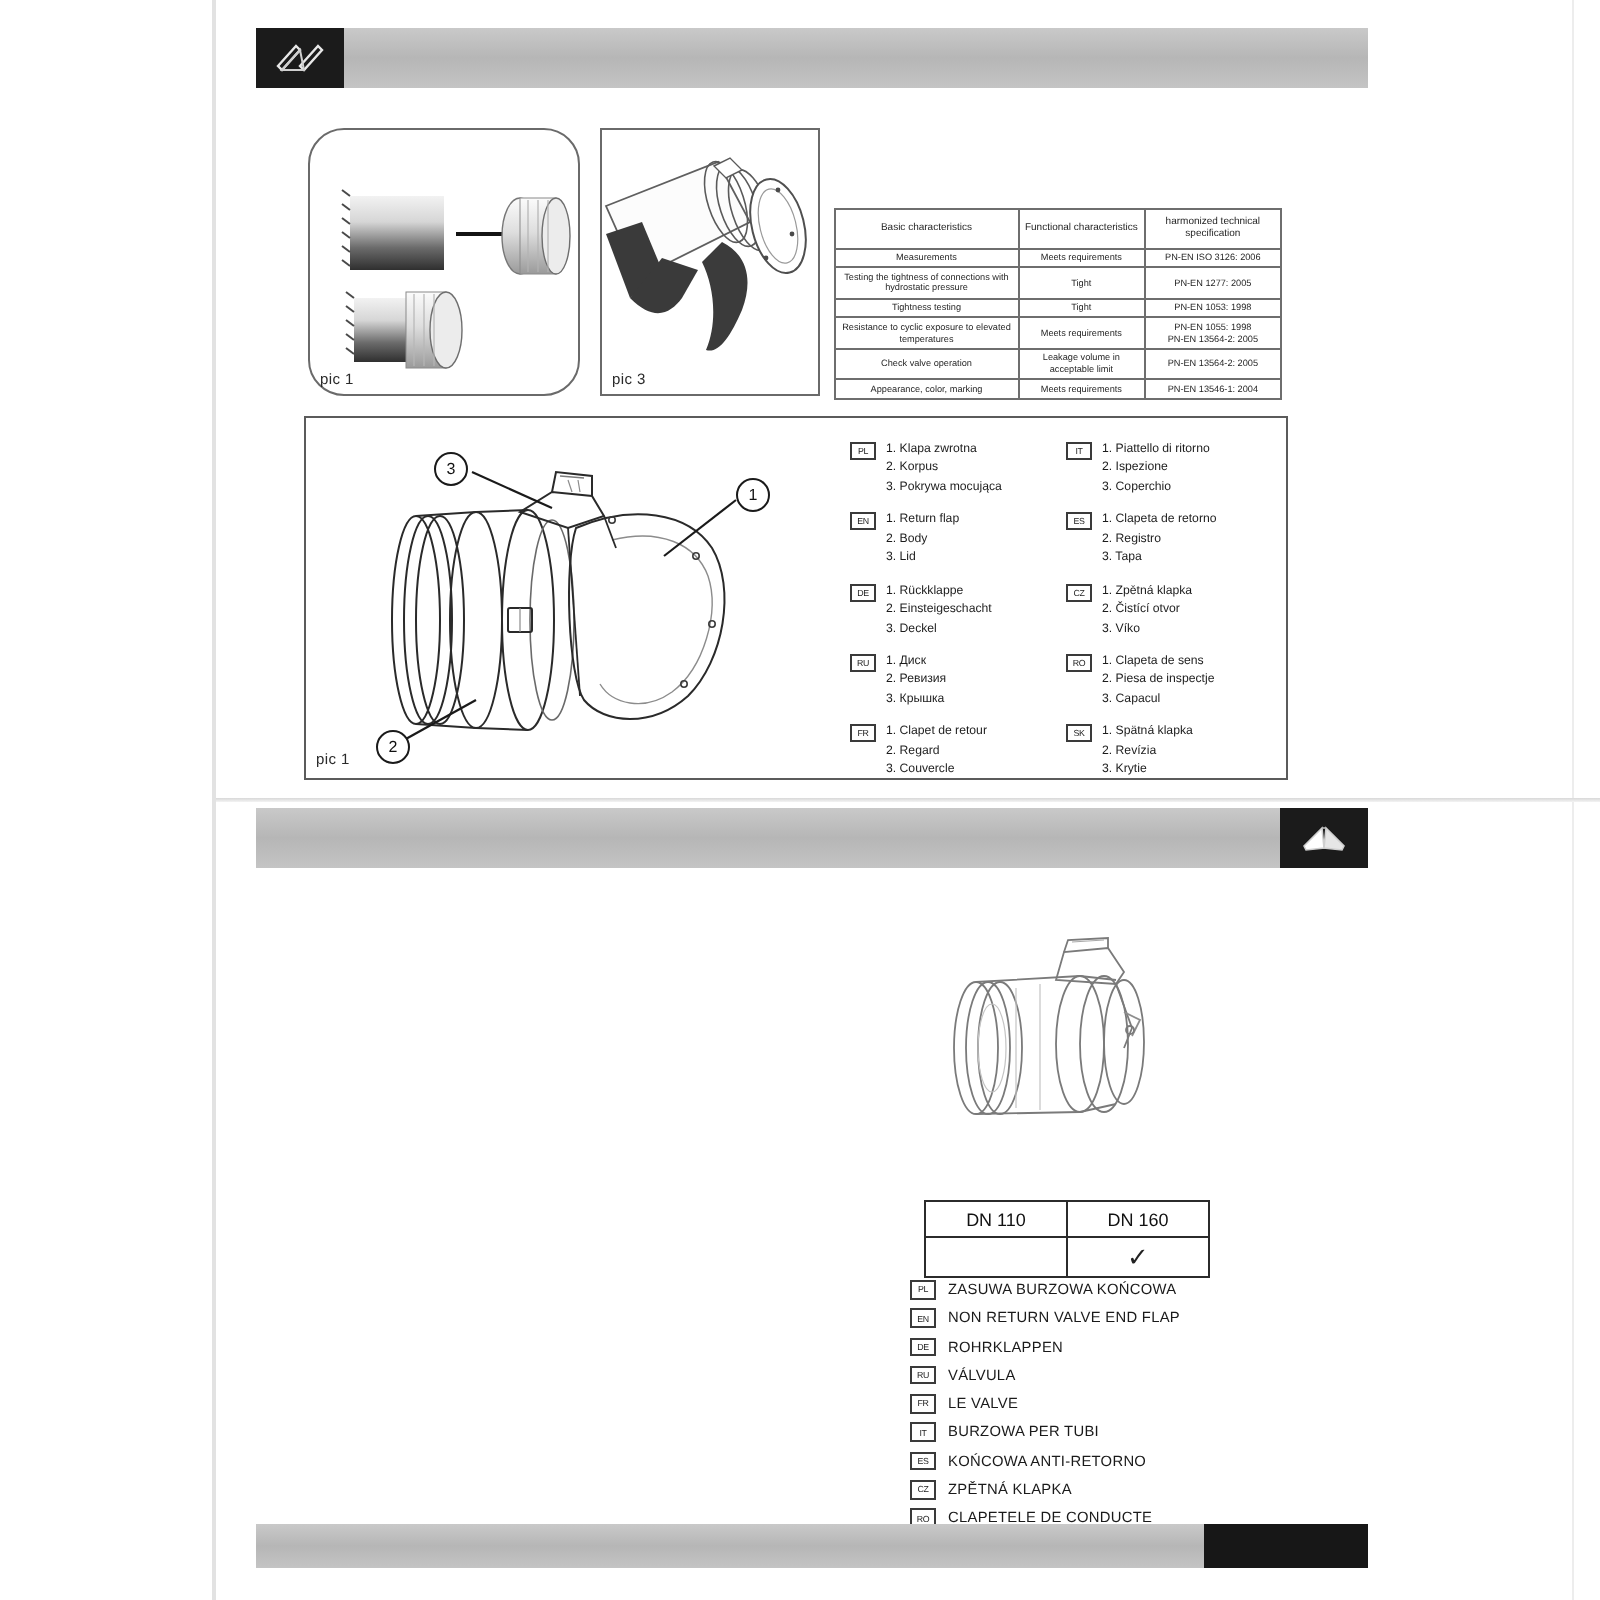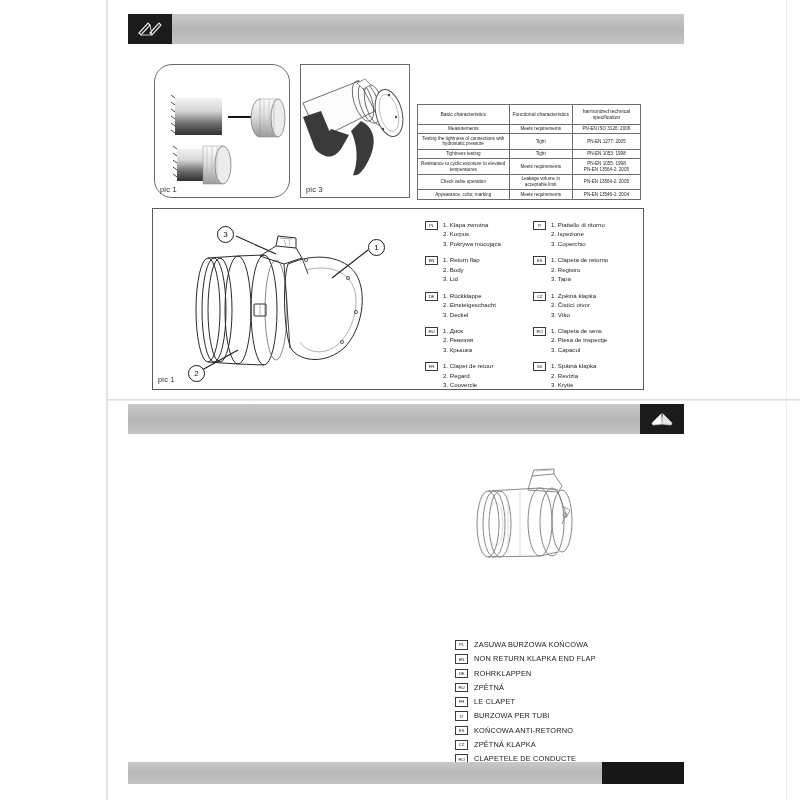--- a/index.html
+++ b/index.html
@@ -384,41 +384,55 @@
         <path d="M100 44 L108 48 L104 56" stroke="#8e8e8e"></path>
         <circle cx="103" cy="53" r="2"></circle>
       </g>
       <g fill="none" stroke="#c3c3c3" stroke-width=".6">
         <ellipse cx="34" cy="62" rx="7" ry="22"></ellipse>
         <path d="M46 32 L46 92 M58 30 L58 93"></path>
       </g>
     </svg>
   </div>
 
+  <table class="dn-table" style="left:462px;top:600px;">
+    <tbody>
+        <tr>
+      <td>DN 110</td>
+      <td>DN 160</td>
+    </tr>
+    <tr>
+      <td class="v"></td>
+      <td class="v">
+        <span class="check">✓</span>
+      </td>
+    </tr>
+  </tbody>
+    </table>
 
   <div class="lang-list" style="left:455px;top:640px;">
     <div class="lang-row">
       <span class="lang-tag">PL</span>
       <span class="lang-name">ZASUWA BURZOWA KOŃCOWA</span>
     </div>
     <div class="lang-row">
       <span class="lang-tag">EN</span>
-      <span class="lang-name">NON RETURN KLAPKA END FLAP</span>
+      <span class="lang-name">NON RETURN VALVE END FLAP</span>
     </div>
     <div class="lang-row">
       <span class="lang-tag">DE</span>
       <span class="lang-name">ROHRKLAPPEN</span>
     </div>
     <div class="lang-row">
       <span class="lang-tag">RU</span>
-      <span class="lang-name">ZPĚTNÁ</span>
+      <span class="lang-name">VÁLVULA</span>
     </div>
     <div class="lang-row">
       <span class="lang-tag">FR</span>
-      <span class="lang-name">LE CLAPET</span>
+      <span class="lang-name">LE VALVE</span>
     </div>
     <div class="lang-row">
       <span class="lang-tag">IT</span>
       <span class="lang-name">BURZOWA PER TUBI</span>
     </div>
     <div class="lang-row">
       <span class="lang-tag">ES</span>
       <span class="lang-name">KOŃCOWA ANTI-RETORNO</span>
     </div>
     <div class="lang-row">

